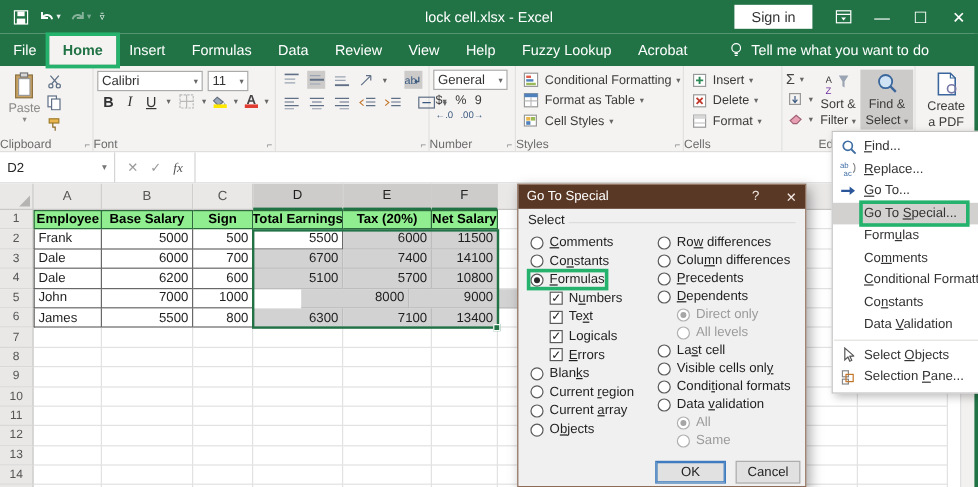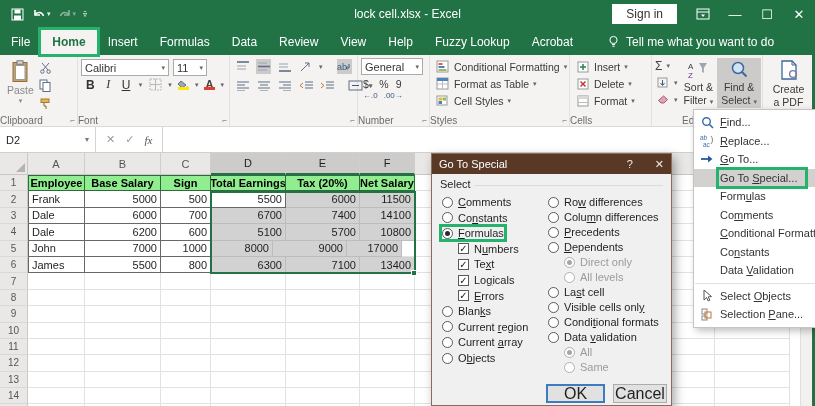--- a/index.html
+++ b/index.html
@@ -94,21 +94,21 @@
   .dlg-rule{position:absolute;left:42px;right:8px;top:11px;border-top:1px solid #dcdcdc}
   .opt{position:absolute;display:inline-flex;align-items:center;gap:5px;white-space:nowrap;color:#1f1f1f}
   .opt.disabled{color:#9b9b9b}
   .radio{width:11px;height:11px;border:1px solid #5a5a5a;border-radius:50%;background:#fff;flex:none;position:relative}
   .radio.on::after{content:"";position:absolute;inset:2px;border-radius:50%;background:#2b2b2b}
   .radio.dis{border-color:#b0b0b0}
   .radio.dis.on::after{background:#a6a6a6}
   .cbx{width:11px;height:11px;border:1px solid #5a5a5a;background:#fff;flex:none;position:relative;font-size:10px;
        display:flex;align-items:center;justify-content:center;color:#222}
   .dlg-btn{position:absolute;height:19px;background:#e1e1e1;border:1px solid #adadad;display:flex;align-items:center;
-           justify-content:center;font-size:16px;color:#1f1f1f}
+           justify-content:center;font-size:11px;color:#1f1f1f}
   .dlg-btn.default{border:1px solid #3f7cbf;box-shadow:0 0 0 1px #3f7cbf inset}
   u{text-underline-offset:1px}
 
   
   .menu{position:absolute;left:693px;top:109px;width:150px;background:#fff;border:1px solid #c5c4c3;
         box-shadow:3px 3px 7px rgba(0,0,0,.25);padding:3px 0;z-index:30;font-size:11px;color:#333}
   .menu-item{height:18.5px;display:flex;align-items:center;position:relative}
   .menu-item.mhl{background:#d2d1d0}
   .menu-item.mhl::after{content:"";position:absolute;top:-2px;bottom:-2px;left:22px;width:86px;
         border:3px solid var(--annotation);pointer-events:none}
@@ -604,21 +604,21 @@
           <div class="cell" style="width: 75px;"></div>
           <div class="cell" style="width: 75px;"></div>
           <div class="cell" style="width: 75px;"></div>
           <div class="cell" style="width: 75px;"></div>
         </div>
         <div class="row">
           <div class="rowhdr">5</div>
           <div class="cell tb tbl" style="width: 57px;">John</div>
           <div class="cell tb num" style="width: 76px;">7000</div>
           <div class="cell tb num" style="width: 50px;">1000</div>
-          <div class="cell tb num selc" style="width: 62px;">8000</div>
+          <div class="cell tb num selc" style="width: 90px; margin-left: 40px;">8000</div>
           <div class="cell tb num selc" style="width: 74px;">9000</div>
           <div class="cell tb num selc" style="width: 55px;">17000</div>
           <div class="cell" style="width: 75px;"></div>
           <div class="cell" style="width: 75px;"></div>
           <div class="cell" style="width: 75px;"></div>
           <div class="cell" style="width: 75px;"></div>
           <div class="cell" style="width: 75px;"></div>
         </div>
         <div class="row">
           <div class="rowhdr">6</div>

